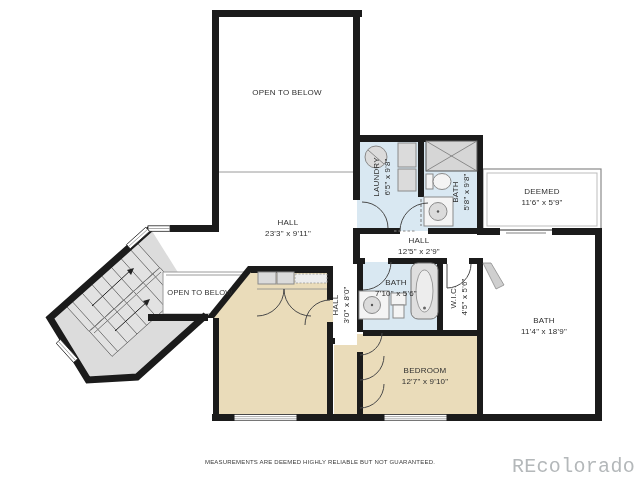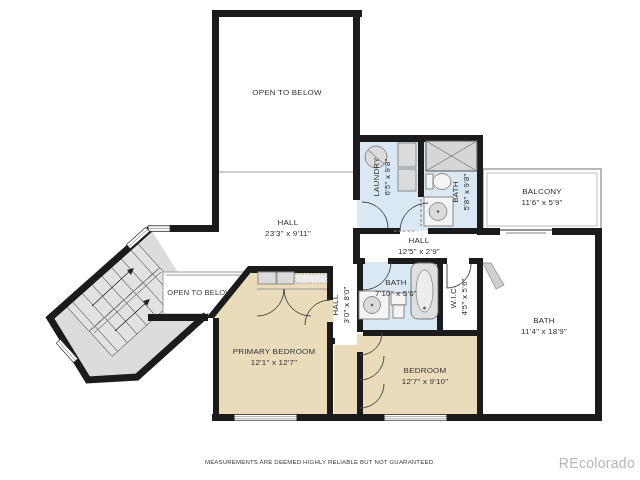--- a/index.html
+++ b/index.html
@@ -14,22 +14,22 @@
   .fixw{fill:#f4f4f4;stroke:var(--fixture-stroke);stroke-width:1;}
   .arc{stroke:#4a4a4a;fill:none;stroke-width:1;}
   .thin{stroke:var(--thin-line);stroke-width:1;fill:none;}
   .label{position:absolute;transform:translate(-50%,-50%);text-align:center;color:var(--label-text);
          font-size:8px;line-height:11px;white-space:nowrap;letter-spacing:.2px;}
   .label.vert{transform:translate(-50%,-50%) rotate(-90deg);}
   .label .dims{font-size:8px;}
   .small-label{font-size:7.5px;}
   .disclaimer{position:absolute;left:50%;top:459px;transform:translateX(-50%);
               font-size:6px;color:#3a3a3a;white-space:nowrap;letter-spacing:.2px;}
-  .watermark{position:absolute;right:5px;top:455px;font-size:14px;color:var(--watermark);
-             letter-spacing:.3px;}
+  .watermark{position:absolute;right:5px;top:455px;font-size:20px;color:var(--watermark);
+             letter-spacing:.3px;font-family:Liberation Mono, monospace;}
 </style>
 </head>
 <body>
 
 <div class="canvas">
 
 <svg width="640" height="480" viewBox="0 0 640 480">
 
   <g>
     <polygon class="tan" points="206,318 249,266 333,266 333,421 213,421 213,318"></polygon>
@@ -209,37 +209,33 @@
     <div>LAUNDRY</div>
     <div class="dims">6'5" x 9'8"</div>
   </div>
 
   <div class="label vert" style="left:461px;top:192px">
     <div>BATH</div>
     <div class="dims">5'8" x 9'8"</div>
   </div>
 
   <div class="label" style="left:542px;top:197px">
-    <div>BALCONY</div>
+    <div>DEEMED</div>
     <div class="dims">11'6" x 5'9"</div>
   </div>
 
   <div class="label" style="left:419px;top:246px">
     <div>HALL</div>
     <div class="dims">12'5" x 2'9"</div>
   </div>
 
   <div class="label small-label" style="left:200px;top:292px">
     <div>OPEN TO BELOW</div>
   </div>
 
-  <div class="label" style="left:274px;top:357px">
-    <div>PRIMARY BEDROOM</div>
-    <div class="dims">12'1" x 12'7"</div>
-  </div>
 
   <div class="label vert" style="left:341px;top:305px">
     <div>HALL</div>
     <div class="dims">3'0" x 8'0"</div>
   </div>
 
   <div class="label" style="left:396px;top:288px">
     <div>BATH</div>
     <div class="dims">7'10" x 5'6"</div>
   </div>

